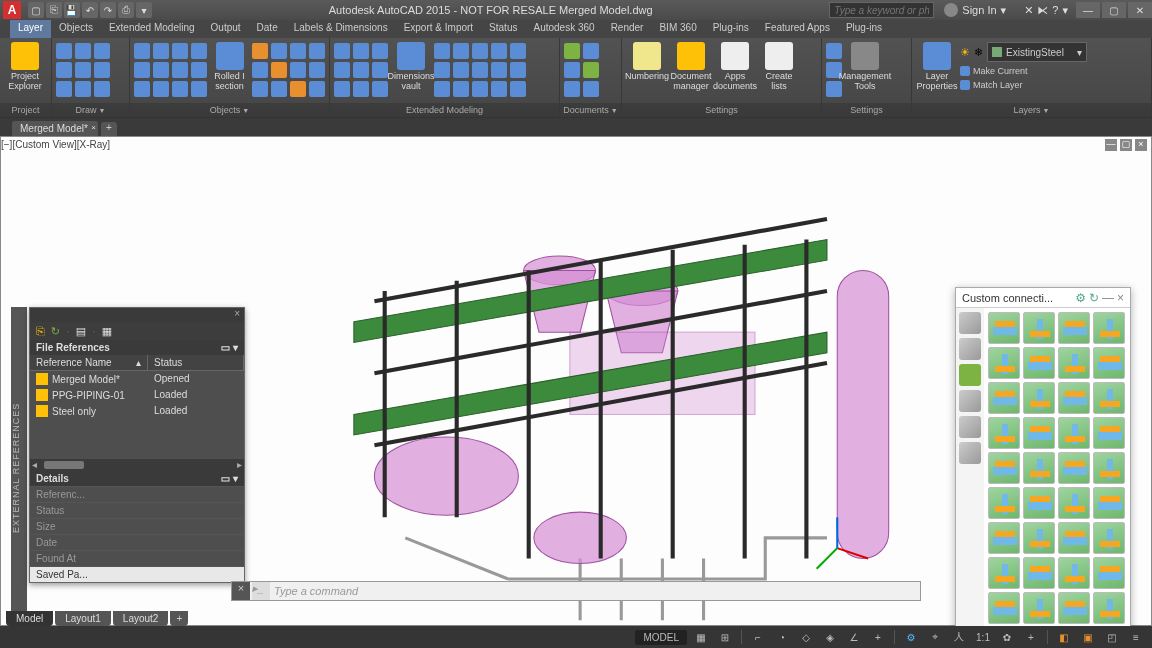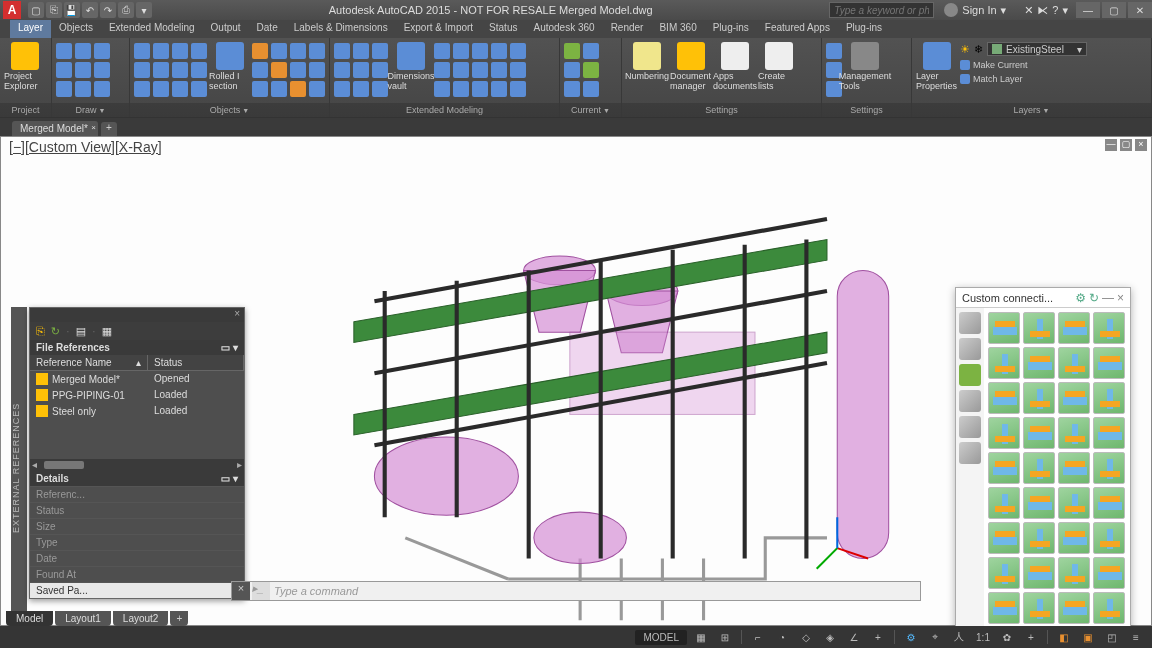--- a/index.html
+++ b/index.html
@@ -25,40 +25,40 @@
 .ribbon-tabs .tab.active { background:#5f7a9e; color:#fff; }
 
 
 .ribbon { height:80px; background:linear-gradient(#525252,#454545); display:flex; border-bottom:1px solid #333; }
 .panel { border-right:1px solid #383838; padding:2px 4px; display:flex; flex-direction:column; position:relative; }
 .panel-label { position:absolute; bottom:0; left:0; right:0; text-align:center; font-size:9px; color:#aaa; height:14px; line-height:14px; background:rgba(0,0,0,0.15);}
 .panel-label .arrow { font-size:7px; margin-left:2px;}
 .panel-body { flex:1; display:flex; align-items:flex-start; gap:2px; }
 .big-btn { width:42px; display:flex; flex-direction:column; align-items:center; gap:1px; padding-top:2px;}
 .big-btn .icon { width:28px; height:28px; background:#ffc107; border-radius:3px;}
-.big-btn .lbl { font-size:9px; color:#ddd; text-align:left; line-height:10px; }
+.big-btn .lbl { font-size:9px; color:#ddd; text-align:center; line-height:10px; }
 .sm-grid { display:grid; grid-template-columns:repeat(3,16px); grid-auto-rows:16px; gap:3px; padding-top:3px;}
 .sm-grid.cols4 { grid-template-columns:repeat(4,16px);}
 .sm-grid.cols5 { grid-template-columns:repeat(5,16px);}
 .sm-icon { width:16px; height:16px; background:#5b8dd6; border-radius:2px; }
 .sm-icon.o { background:#e89030;}
 .sm-icon.g { background:#7cb342;}
-.layer-dd { width:100px; height:14px; background:#333; border:1px solid #666; color:#ccc; font-size:10px; padding:0 4px; display:flex; align-items:center;}
+.layer-dd { width:100px; height:20px; background:#333; border:1px solid #666; color:#ccc; font-size:10px; padding:0 4px; display:flex; align-items:center;}
 .layer-row { display:flex; align-items:center; gap:3px; font-size:9px; color:#ccc; margin-top:2px;}
 .layer-row .dot{width:10px;height:10px;background:#5b8dd6;border-radius:2px;}
 
 
 .doc-tabs { height:18px; background:#3a3a3a; display:flex; align-items:flex-end; padding-left:12px; }
 .doc-tabs .dtab { background:#555; color:#ddd; font-size:10px; padding:2px 10px 2px 8px; border-radius:3px 3px 0 0; margin-right:3px; position:relative;}
 .doc-tabs .dtab .x { position:absolute; right:2px; top:2px; font-size:8px;}
 .doc-tabs .add { width:16px; height:14px; background:#555; border-radius:3px 3px 0 0; text-align:center; font-size:10px; color:#ccc;}
 
 
 .viewport { position:absolute; top:136px; left:0; right:0; bottom:22px; background:#fdfdfd; border:1px solid #888;}
-.vp-label { position:absolute; top:2px; left:8px; font-size:14px; color:#444;text-decoration:underline;}
+.vp-label { position:absolute; top:2px; left:0; font-size:10px; color:#444;}
 .vp-ctrls { position:absolute; top:2px; right:4px; display:flex; gap:3px;}
 .vp-ctrls span { width:12px; height:12px; background:#888; font-size:9px; text-align:center; color:#fff;}
 
 
 .model-svg { position:absolute; top:10px; left:250px; right:180px; bottom:20px;}
 
 
 .xref-panel { position:absolute; top:170px; left:28px; width:216px; background:#4e4e4e; border:1px solid #666; box-shadow:0 2px 6px rgba(0,0,0,.4); color:#ddd; font-size:10px;}
 .xref-title-strip { position:absolute; top:170px; left:10px; width:16px; height:330px; background:#555; color:#bbb; font-size:9px; writing-mode:vertical-rl; text-align:center; padding-top:8px; letter-spacing:1px; transform:rotate(180deg);}
 .xref-panel .toolbar { height:18px; background:#3d3d3d; display:flex; align-items:center; gap:6px; padding:0 6px;}
@@ -264,21 +264,21 @@
     <div class="panel-body">
         <div class="sm-grid" style="grid-template-columns:repeat(2,16px)">
       <div class="sm-icon g"></div>
           <div class="sm-icon"></div>
       <div class="sm-icon"></div>
           <div class="sm-icon g"></div>
       <div class="sm-icon"></div>
           <div class="sm-icon"></div>
     </div>
       </div>
-    <div class="panel-label"><span>Current</span><span class="arrow">▼</span></div>
+    <div class="panel-label"><span>Documents</span><span class="arrow">▼</span></div>
   </div>
   <div class="panel" style="width:200px">
     <div class="panel-body">
       <div class="big-btn">
           <div class="icon" style="background:#f0e68c"></div>
           <div class="lbl">Numbering</div>
         </div>
       <div class="big-btn">
           <div class="icon"></div>
           <div class="lbl">Document manager</div>
@@ -446,21 +446,20 @@
         <span style="position:absolute;right:2px;top:0;color:#aaa">▸</span>
       </div>
     <div class="hdr">
         <span>Details</span>
         <span>▭ ▾</span>
       </div>
     <div class="details">
       <div class="drow">Referenc...</div>
       <div class="drow">Status</div>
       <div class="drow">Size</div>
-      <div class="drow">Type</div>
       <div class="drow">Date</div>
       <div class="drow">Found At</div>
       <div class="drow sel">Saved Pa...</div>
     </div>
   </div>
 
   <div class="conn-panel">
     <div class="chdr">
       <span>Custom connecti...</span>
       <span class="sp"></span>

